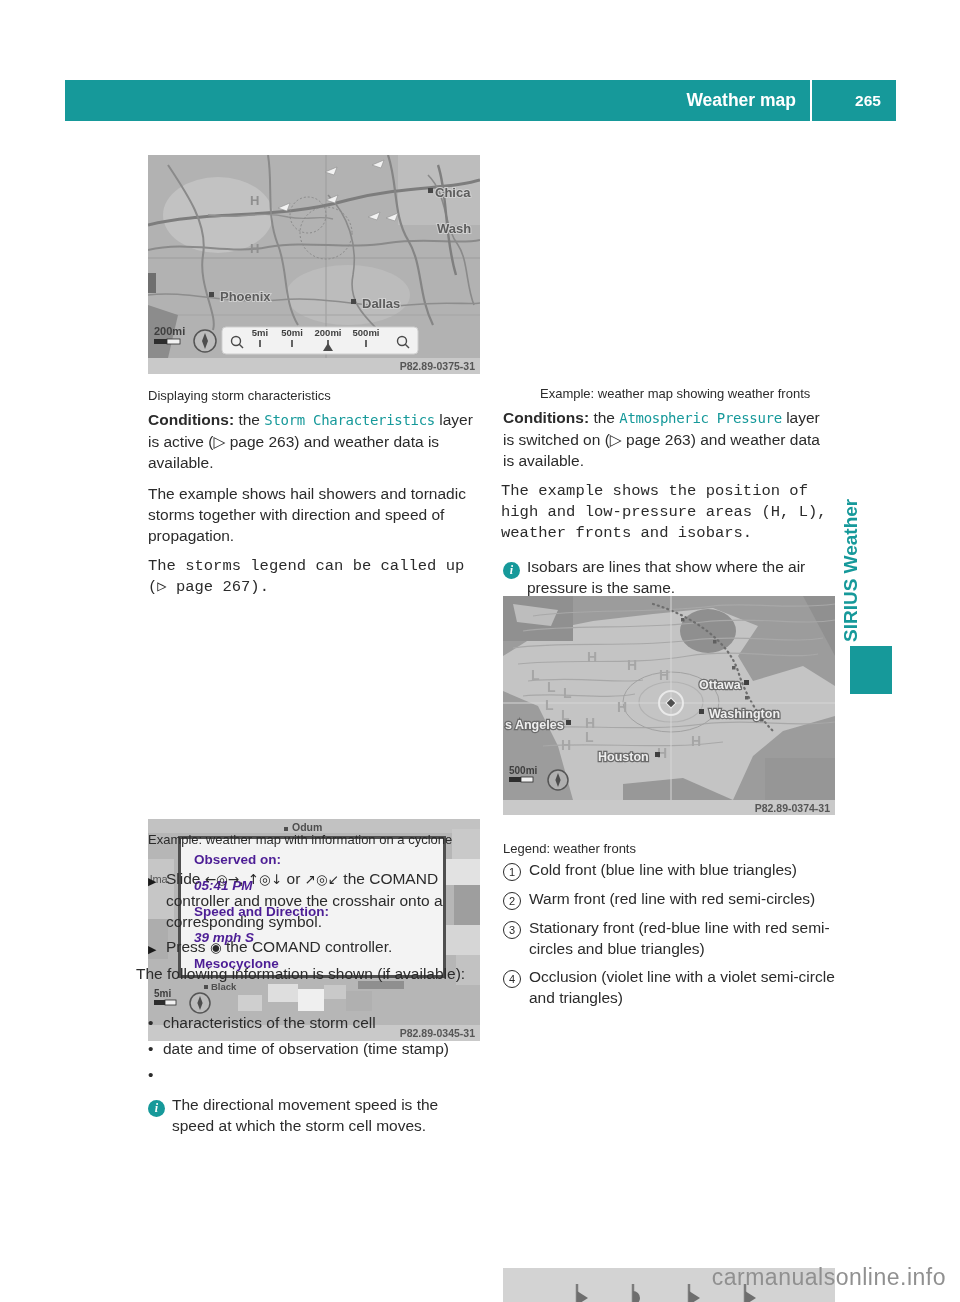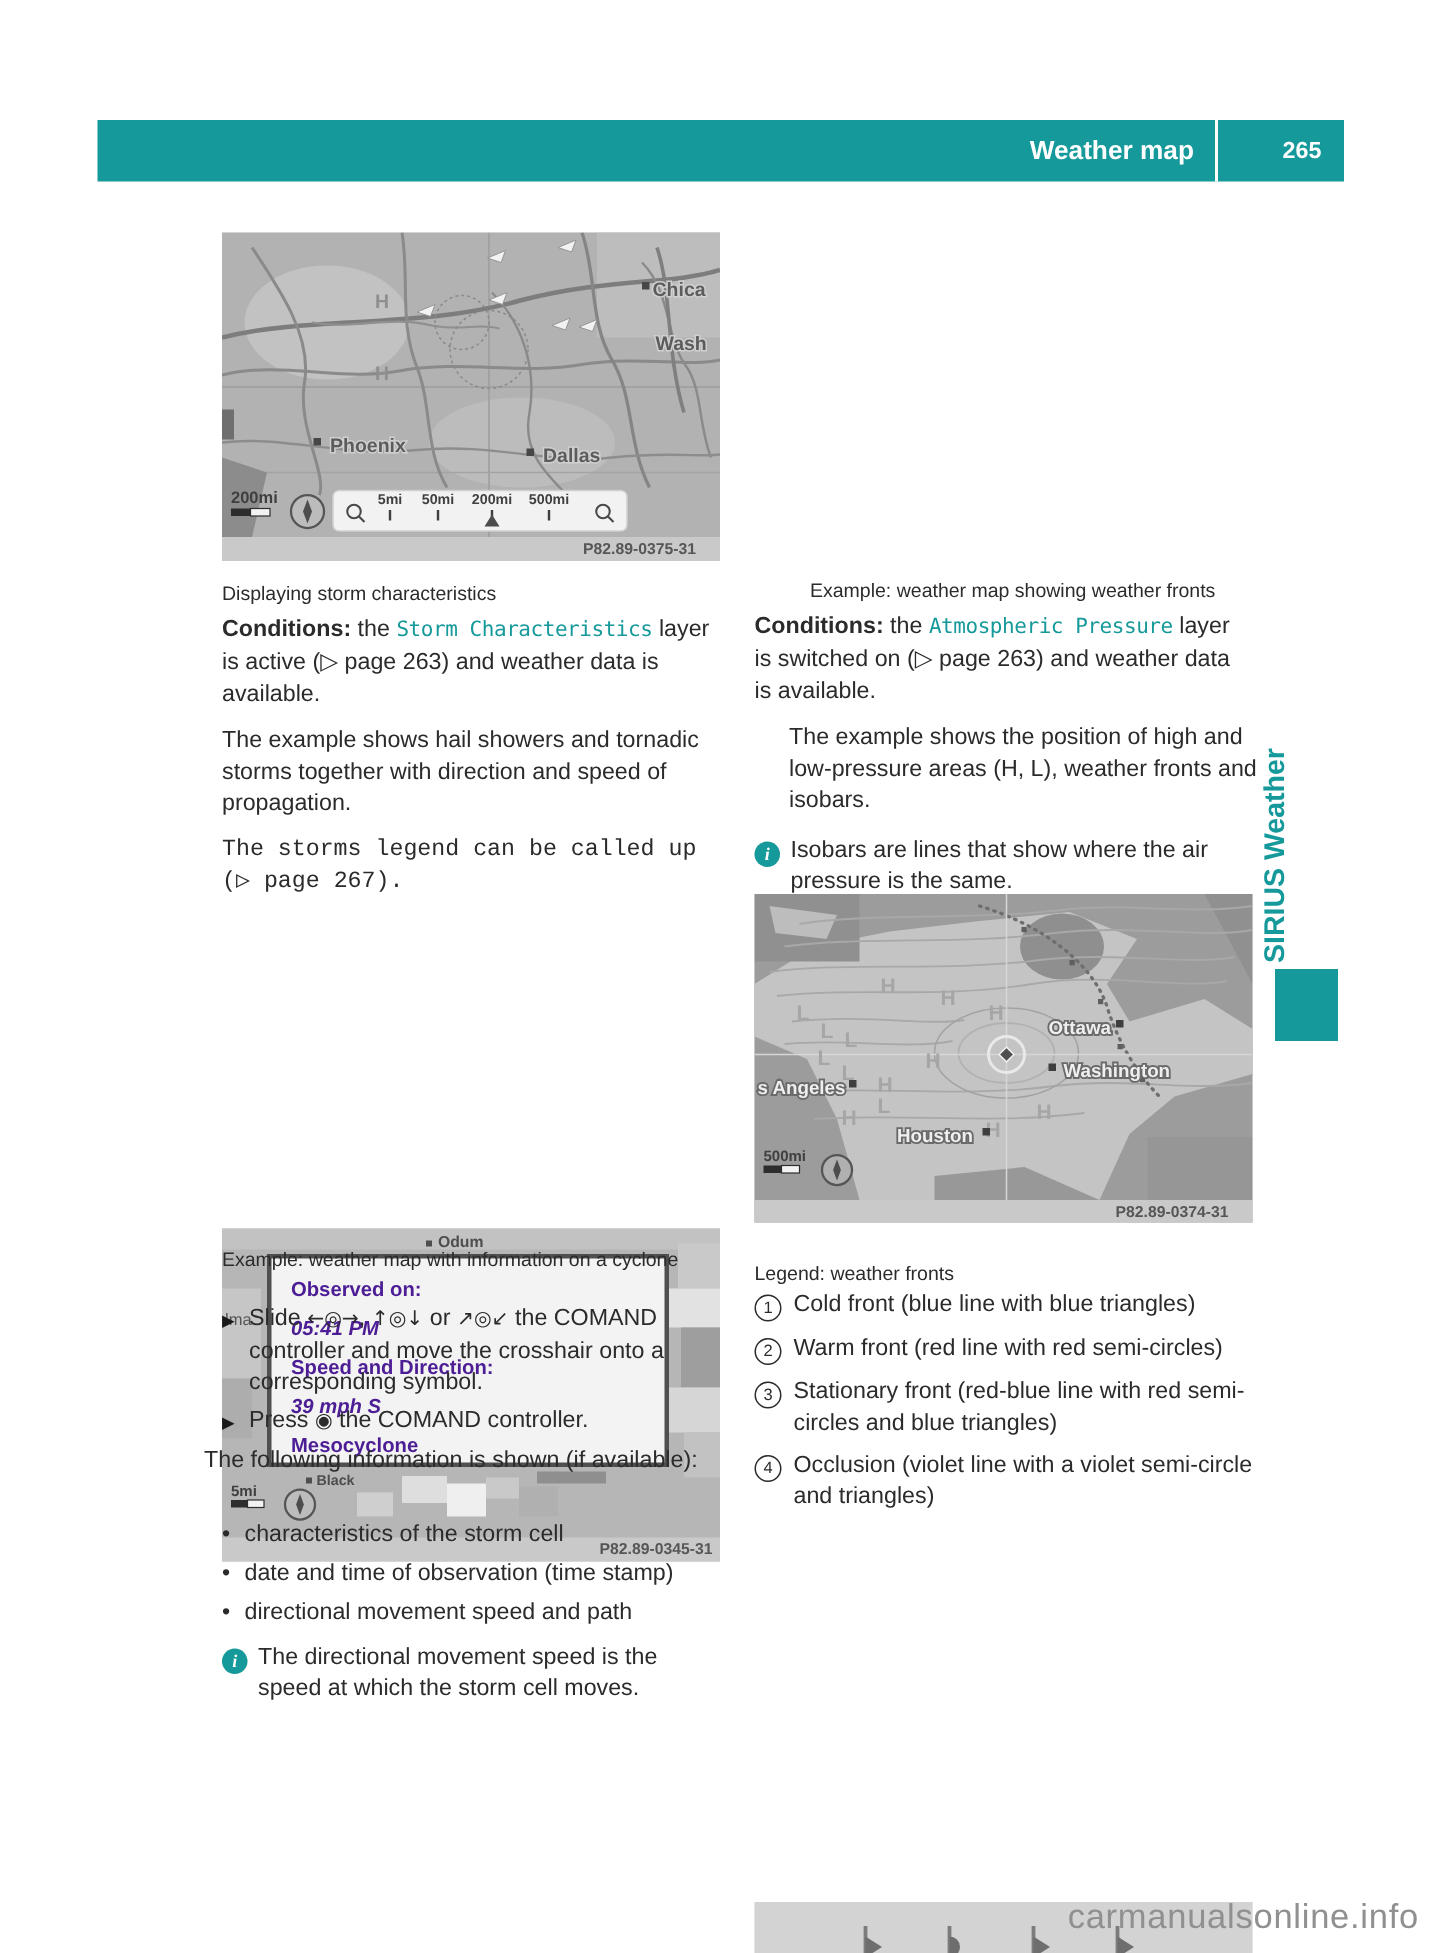--- a/index.html
+++ b/index.html
@@ -33,21 +33,21 @@
   .note-icon{flex:0 0 24px;padding-top:2px;}
   .info-circle{display:inline-block;width:17px;height:17px;border-radius:50%;
     background:#16999a;color:#fff;text-align:center;font-size:12px;line-height:16px;
     font-family:"Liberation Serif",serif;font-style:italic;font-weight:bold;}
   .note-text{flex:1;}
   
   .figure{position:relative;overflow:hidden;background:#b2b2b2;}
   .figure svg{display:block;}
   svg text{font-family:"Liberation Sans","DejaVu Sans",sans-serif;}
   .fig-strip{height:16px;background:#c9c9c9;display:flex;align-items:center;justify-content:flex-end;
-    padding-right:16px;font-size:10.5px;font-weight:bold;color:#565656;}
+    padding-right:5px;font-size:10.5px;font-weight:bold;color:#565656;}
   
   .popup{position:absolute;left:30px;top:17px;width:268px;height:142px;background:#f3f3f3;
     border:3px solid #4f4f4f;box-sizing:border-box;padding:8px 0 0 13px;}
   .popup div{font-size:13.5px;font-weight:bold;color:#4c1d95;line-height:26px;}
   .popup .it{font-style:italic;}
   
   .legend-item{display:flex;margin-bottom:7px;}
   .legend-num{flex:0 0 26px;padding-top:1px;}
   .num-circle{display:inline-block;width:16px;height:16px;border-radius:50%;
     border:1.3px solid #2b2b2b;text-align:center;font-size:11px;line-height:16px;font-weight:normal;}
@@ -206,21 +206,20 @@
   <div class="bullet-row">
     <span class="bullet-marker">•</span>
     <span>characteristics of the storm cell</span>
   </div>
   <div class="bullet-row">
     <span class="bullet-marker">•</span>
     <span>date and time of observation (time stamp)</span>
   </div>
   <div class="bullet-row">
     <span class="bullet-marker">•</span>
-    <span>directional movement speed and path</span>
   </div>
 </div>
 
 <div class="abs body-text colblock note" style="left:148px;top:1094px;">
   <span class="note-icon"><span class="info-circle">i</span></span>
   <span class="note-text">The directional movement speed is the speed at which the storm cell moves.</span>
 </div>
 
 <div class="abs figure colblock" style="left:503px;top:155px;height:219px;background:#9c9c9c;">
   <svg width="332" height="204" viewBox="0 0 332 204">
@@ -288,21 +287,21 @@
     <circle cx="55" cy="184" r="10" stroke="#555" stroke-width="1.5" fill="#b0b0b0"></circle>
     <path d="M55,177 l2.6,7 l-2.6,7 l-2.6,-7 z" fill="#4d4d4d"></path>
   </svg>
   <div class="fig-strip">P82.89-0374-31</div>
 </div>
 
 <div class="abs caption colblock" style="left:503px;top:385px;margin-left:37px;">Example: weather map showing weather fronts</div>
 
 <div class="abs body-text colblock" style="left:503px;top:407px;"><b>Conditions:</b><span> the </span><span class="tealmono">Atmospheric Pressure</span><span> layer is switched on (▷ page 263) and weather data is available.</span></div>
 
-<div class="abs body-text colblock" style="left:526px;top:481px;">The example shows the position of high and low-pressure areas (H, L), weather fronts and isobars.</div>
+<div class="abs body-text colblock" style="left:501px;top:481px;font-family:Liberation Mono, monospace;">The example shows the position of high and low-pressure areas (H, L), weather fronts and isobars.</div>
 
 <div class="abs body-text colblock note" style="left:503px;top:556px;">
   <span class="note-icon"><span class="info-circle">i</span></span>
   <span class="note-text">Isobars are lines that show where the air pressure is the same.</span>
 </div>
 
 <div class="abs figure colblock" style="left:503px;top:608px;height:224px;background:#d3d3d3;">
   <svg width="332" height="224" viewBox="0 0 332 224">
     <rect width="332" height="224" fill="#d3d3d3"></rect>
     <g stroke="#7c7c7c" stroke-width="2.5">

